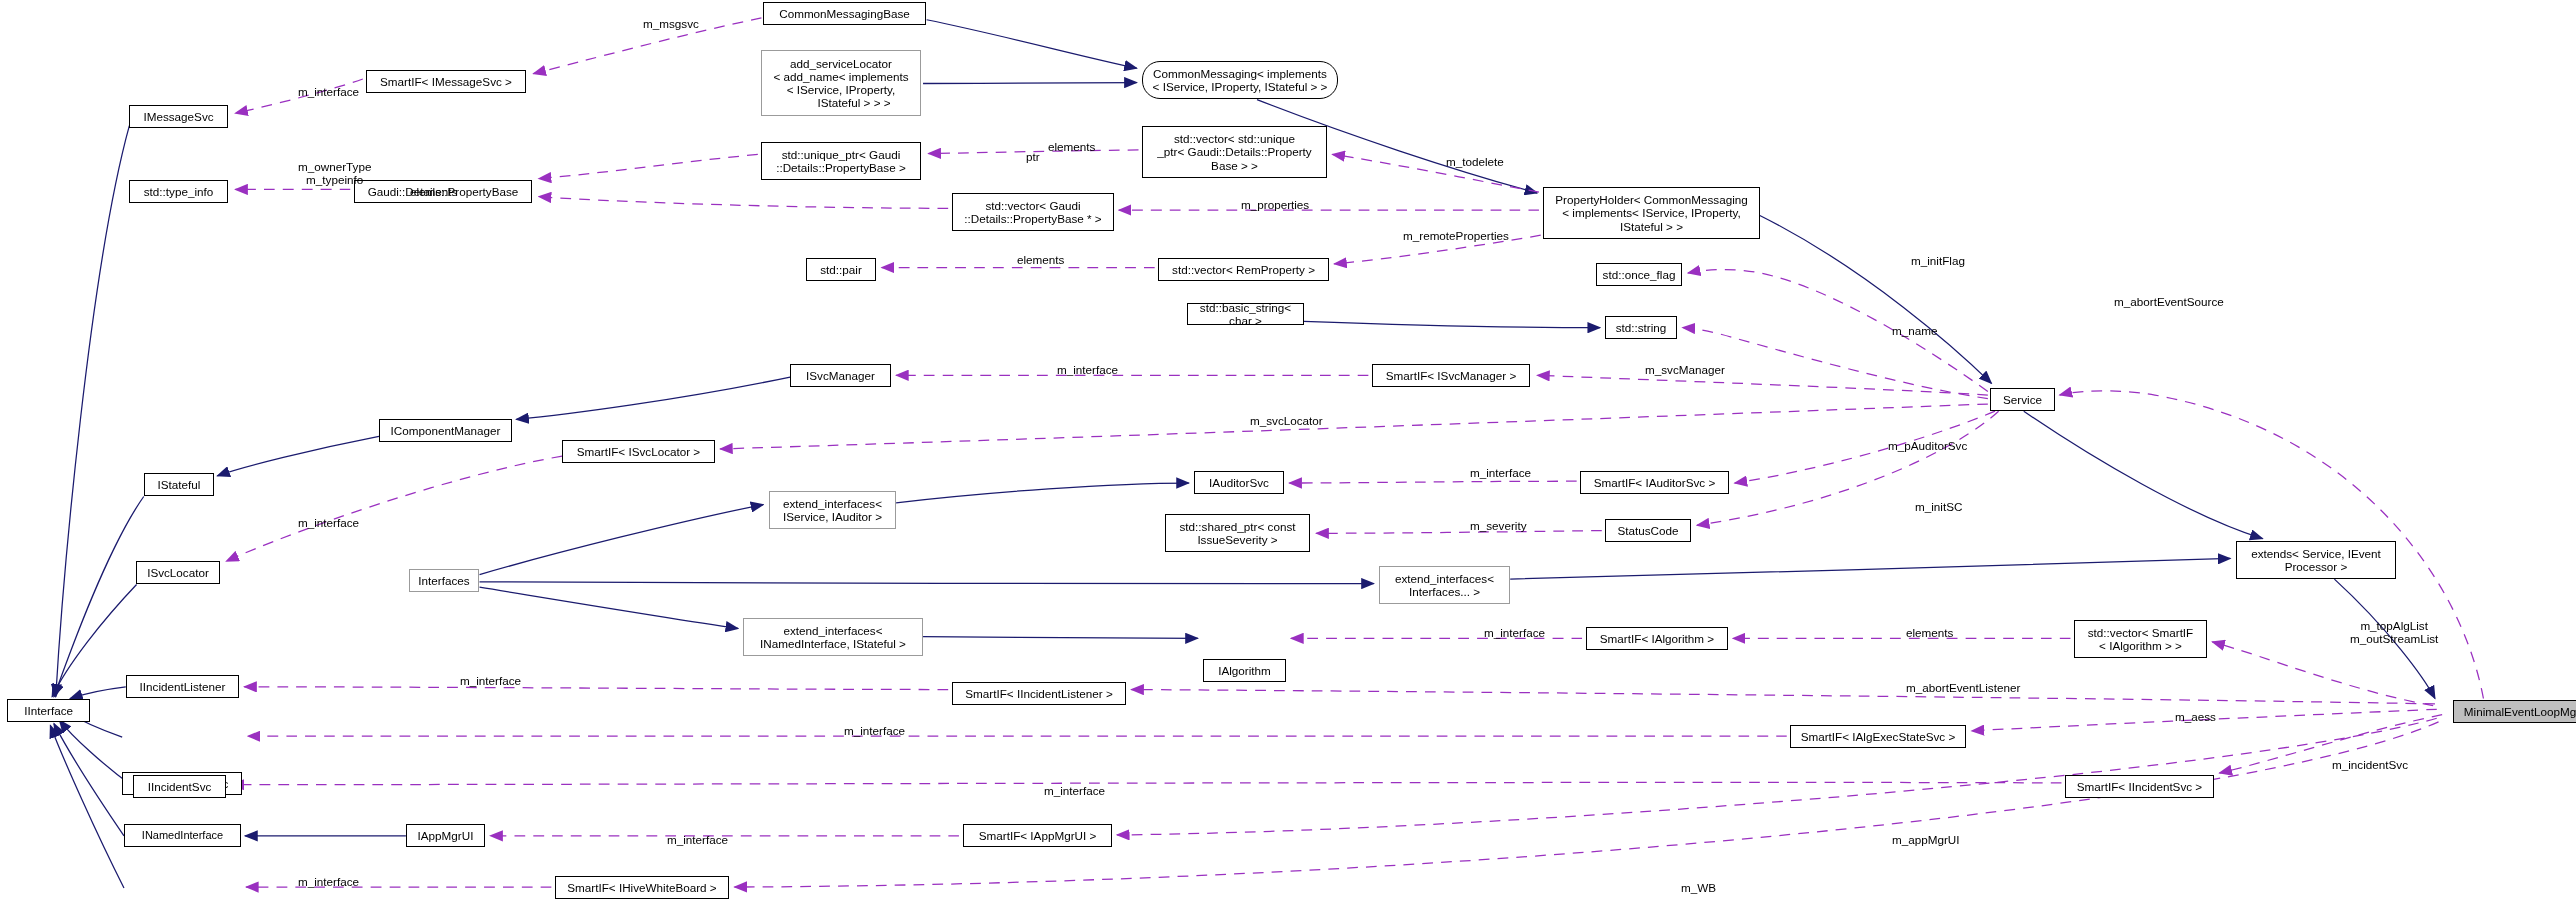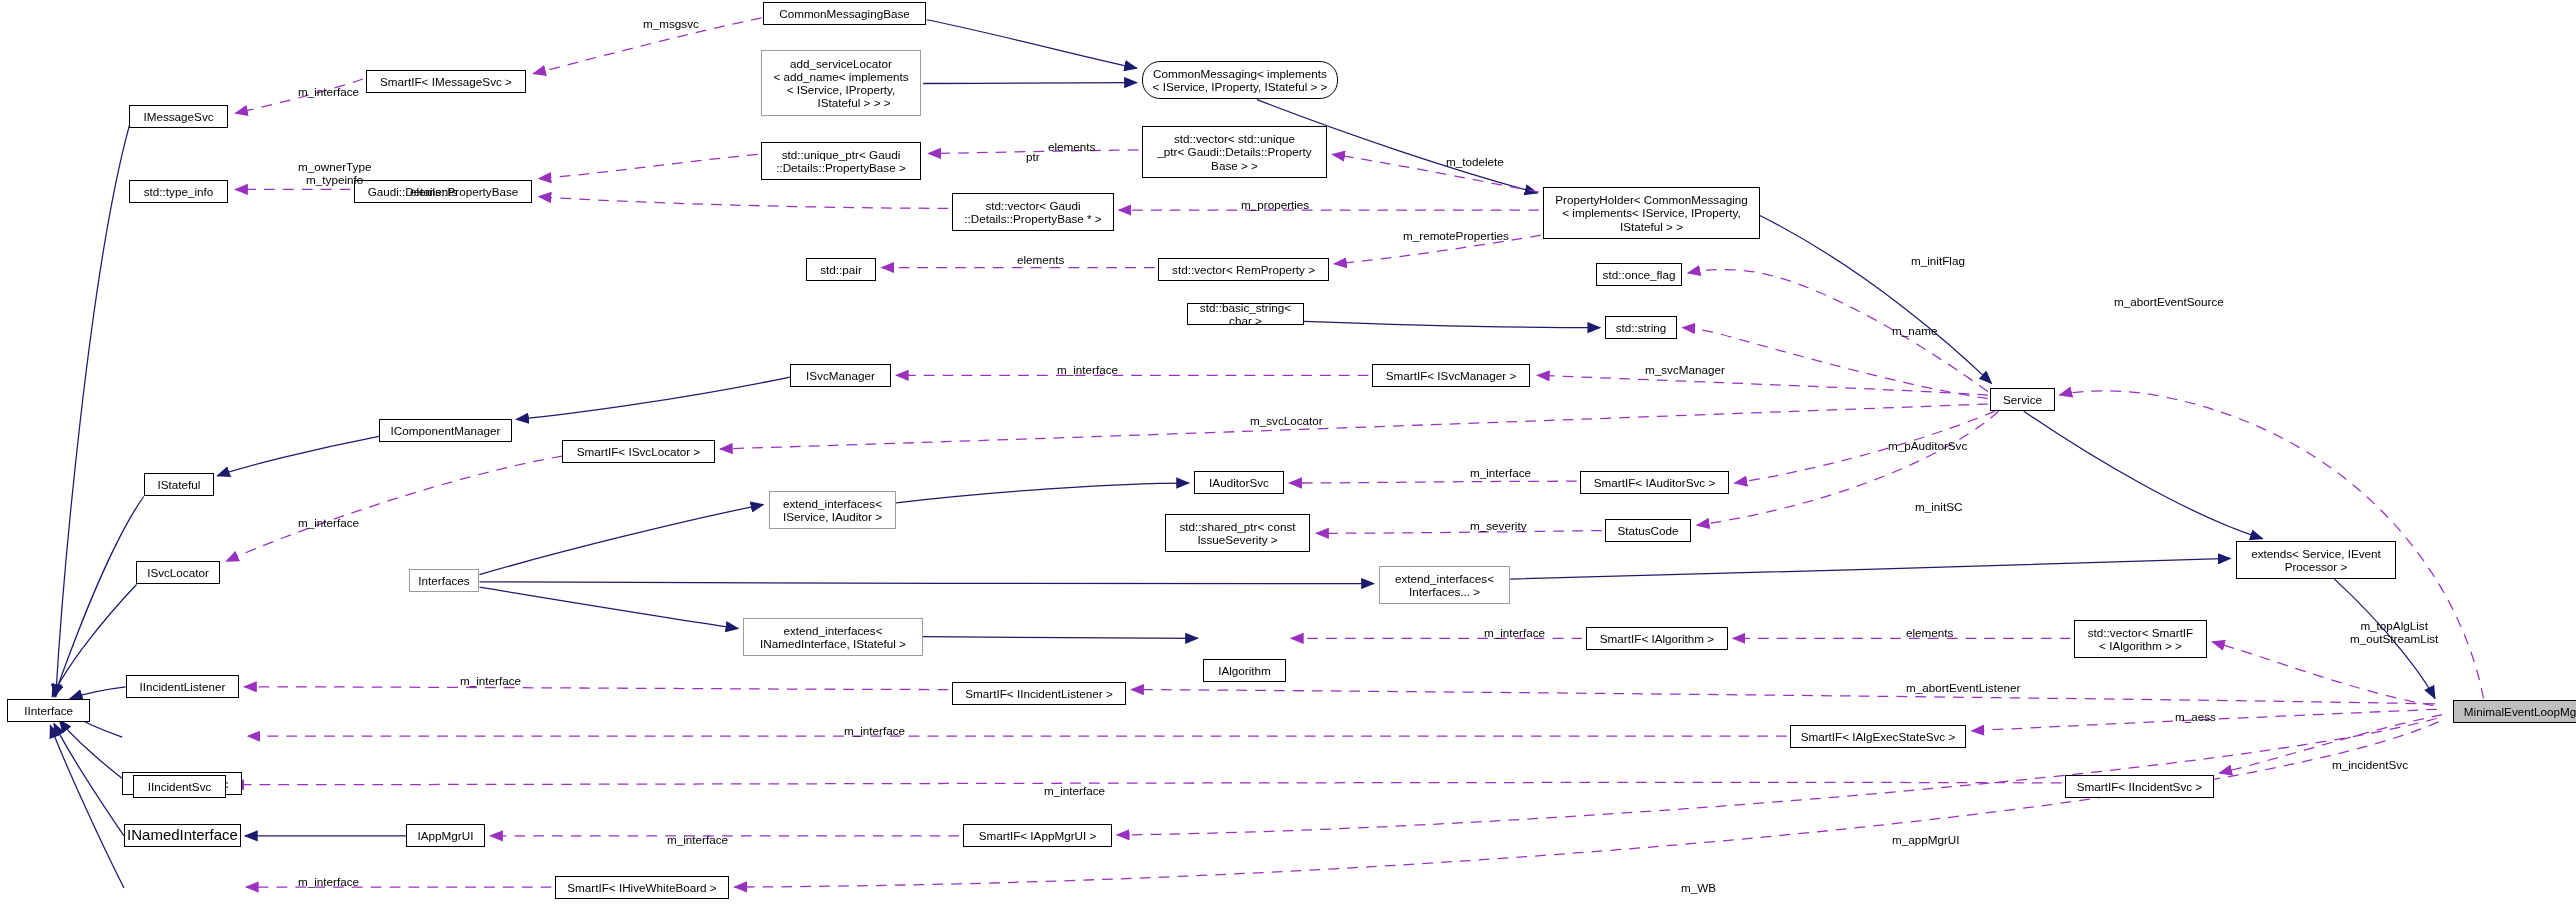--- a/index.html
+++ b/index.html
@@ -187,21 +187,21 @@
   </svg>
 
 <div class="node" style="left: 7.2px; top: 699px; width: 83px; height: 23px; font-size: 11.7px;">IInterface</div>
     <div class="node" style="left: 129px; top: 105px; width: 99px; height: 23px; font-size: 11.7px;">IMessageSvc</div>
     <div class="node" style="left: 129px; top: 180px; width: 99px; height: 23px; font-size: 11.7px;">std::type_info</div>
     <div class="node" style="left: 144px; top: 473px; width: 70px; height: 23px; font-size: 11.7px;">IStateful</div>
     <div class="node" style="left: 136px; top: 561px; width: 84px; height: 23px; font-size: 11.7px;">ISvcLocator</div>
     <div class="node" style="left: 126px; top: 675px; width: 113px; height: 23px; font-size: 11.7px;">IIncidentListener</div>
     <div class="node" style="left: 122px; top: 725px; width: 120px; height: 23px; font-size: 11.7px; margin-top: 47px;">IAlgExecStateSvc</div>
     <div class="node" style="left: 133px; top: 775px; width: 93px; height: 23px; font-size: 11.7px;">IIncidentSvc</div>
-    <div class="node" style="left: 124px; top: 824px; width: 117px; height: 23px; font-size: 15px;">INamedInterface</div>
+    <div class="node" style="left: 124px; top: 824px; width: 117px; height: 23px; font-size: 11px;">INamedInterface</div>
     <div class="node" style="left: 124px; top: 876px; width: 117px; height: 23px; font-size: 11.7px; margin-top: 40px;">IHiveWhiteBoard</div>
     <div class="node" style="left: 366px; top: 70px; width: 160px; height: 23px; font-size: 11.7px;">SmartIF&lt; IMessageSvc &gt;</div>
     <div class="node" style="left: 354px; top: 180px; width: 178px; height: 23px; font-size: 11.7px;">Gaudi::Details::PropertyBase</div>
     <div class="node" style="left: 379px; top: 419px; width: 133px; height: 23px; font-size: 11.7px;">IComponentManager</div>
     <div class="node" style="left: 562px; top: 440px; width: 153px; height: 23px; font-size: 11.7px;">SmartIF&lt; ISvcLocator &gt;</div>
     <div class="node gray-border" style="left: 409px; top: 569px; width: 70px; height: 23px; font-size: 11.7px;">Interfaces</div>
     <div class="node" style="left: 406px; top: 824px; width: 79px; height: 23px; font-size: 11.7px;">IAppMgrUI</div>
     <div class="node" style="left: 555px; top: 876px; width: 174px; height: 23px; font-size: 11.7px;">SmartIF&lt; IHiveWhiteBoard &gt;</div>
     <div class="node" style="left: 763px; top: 1.8px; width: 163px; height: 23px; font-size: 11.7px;">CommonMessagingBase</div>
     <div class="node gray-border" style="left: 761px; top: 50px; width: 160px; height: 66px; font-size: 11.7px;">add_serviceLocator

